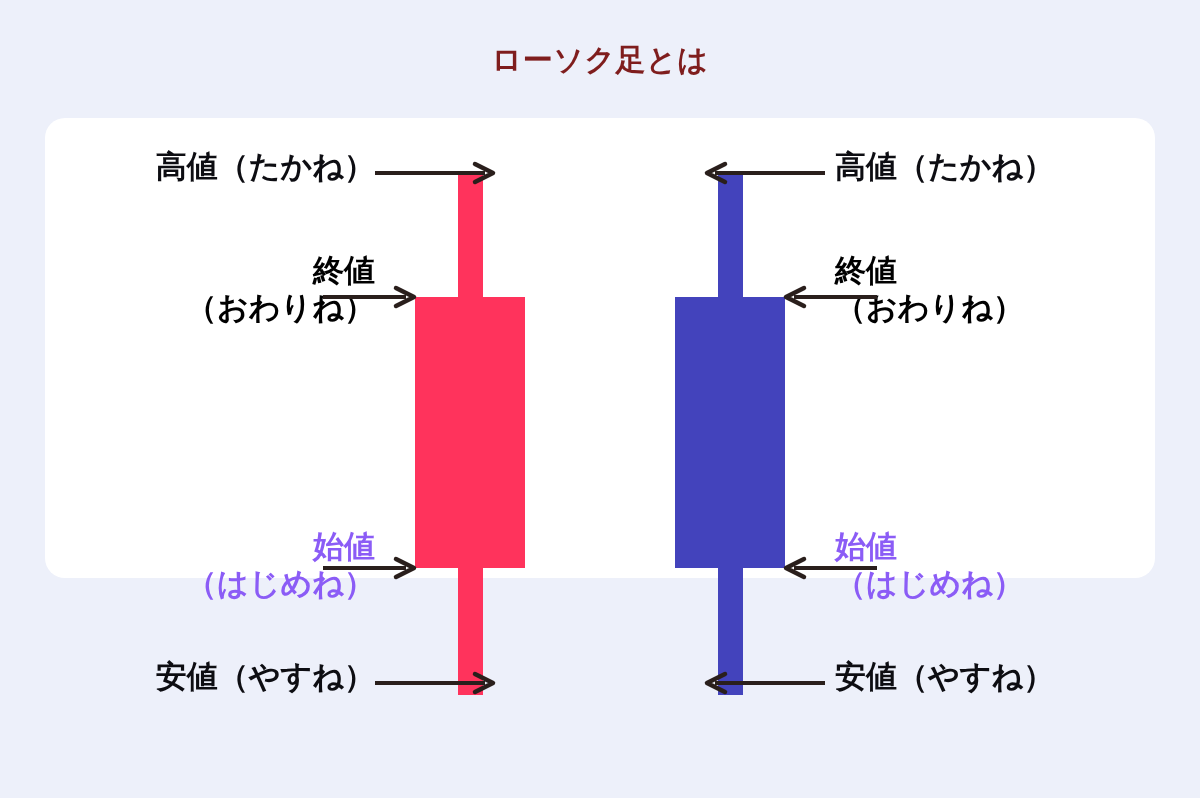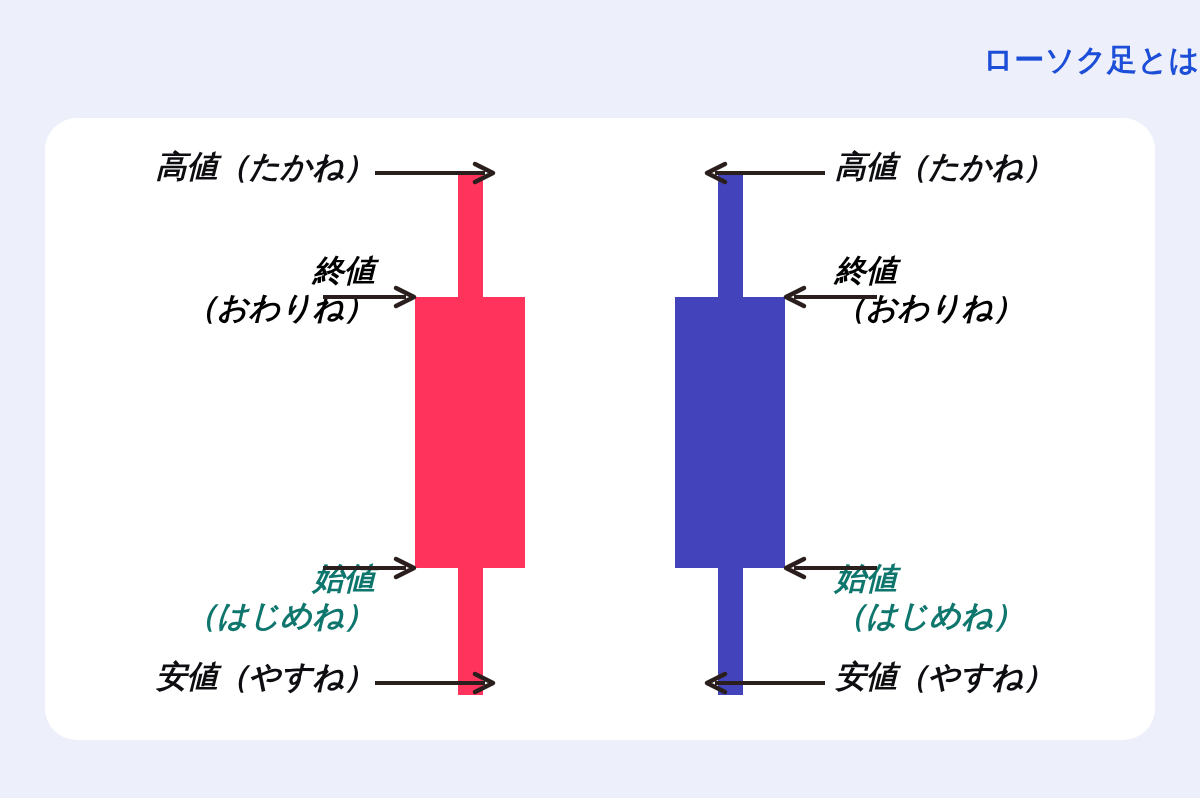--- a/index.html
+++ b/index.html
@@ -13,36 +13,35 @@
     font-family: "DejaVu Sans", "Liberation Sans", sans-serif;
     overflow: hidden;
     position: relative;
   }
 
   .page-title {
     position: absolute;
     left: 0;
     top: 40px;
     width: 1200px;
-    text-align: right;
+    text-align: center;
     font-size: 30px;
     font-weight: 700;
-    color: #1d4ed8;
+    color: #7f1d1d;
     letter-spacing: 0.5px;
   }
 
   .card {
     position: absolute;
     left: 45px;
     top: 118px;
     width: 1110px;
-    height: 622px;
+    height: 460px;
     background: #ffffff;
-    border-radius: 32px;
-    font-style: italic;
+    border-radius: 20px;
   }
 
   
   .candle {
     position: absolute;
     top: 0;
     height: 622px;
     width: 100%;
     pointer-events: none;
   }
@@ -87,21 +86,21 @@
     position: absolute;
     font-weight: 700;
     line-height: 1.18;
     white-space: pre-line;
   }
   .label.one-line { font-size: 31px; }
   .label.two-line { font-size: 31px; }
 
   .c-black { color: #0d0d12; }
   .c-blue  { color: #000000; }
-  .c-pink  { color: #0f766e; margin-top: 32px; }
+  .c-pink  { color: #8b5cf6; }
 
   .label.left  { text-align: right; }
   .label.right { text-align: left; }
 
   
   .lbl-high-l   { left: 40px;  top: 30px;  width: 290px; }
   .lbl-close-l  { left: 40px;  top: 134px; width: 290px; }
   .lbl-open-l   { left: 40px;  top: 410px; width: 290px; }
   .lbl-low-l    { left: 40px;  top: 540px; width: 290px; }
 

